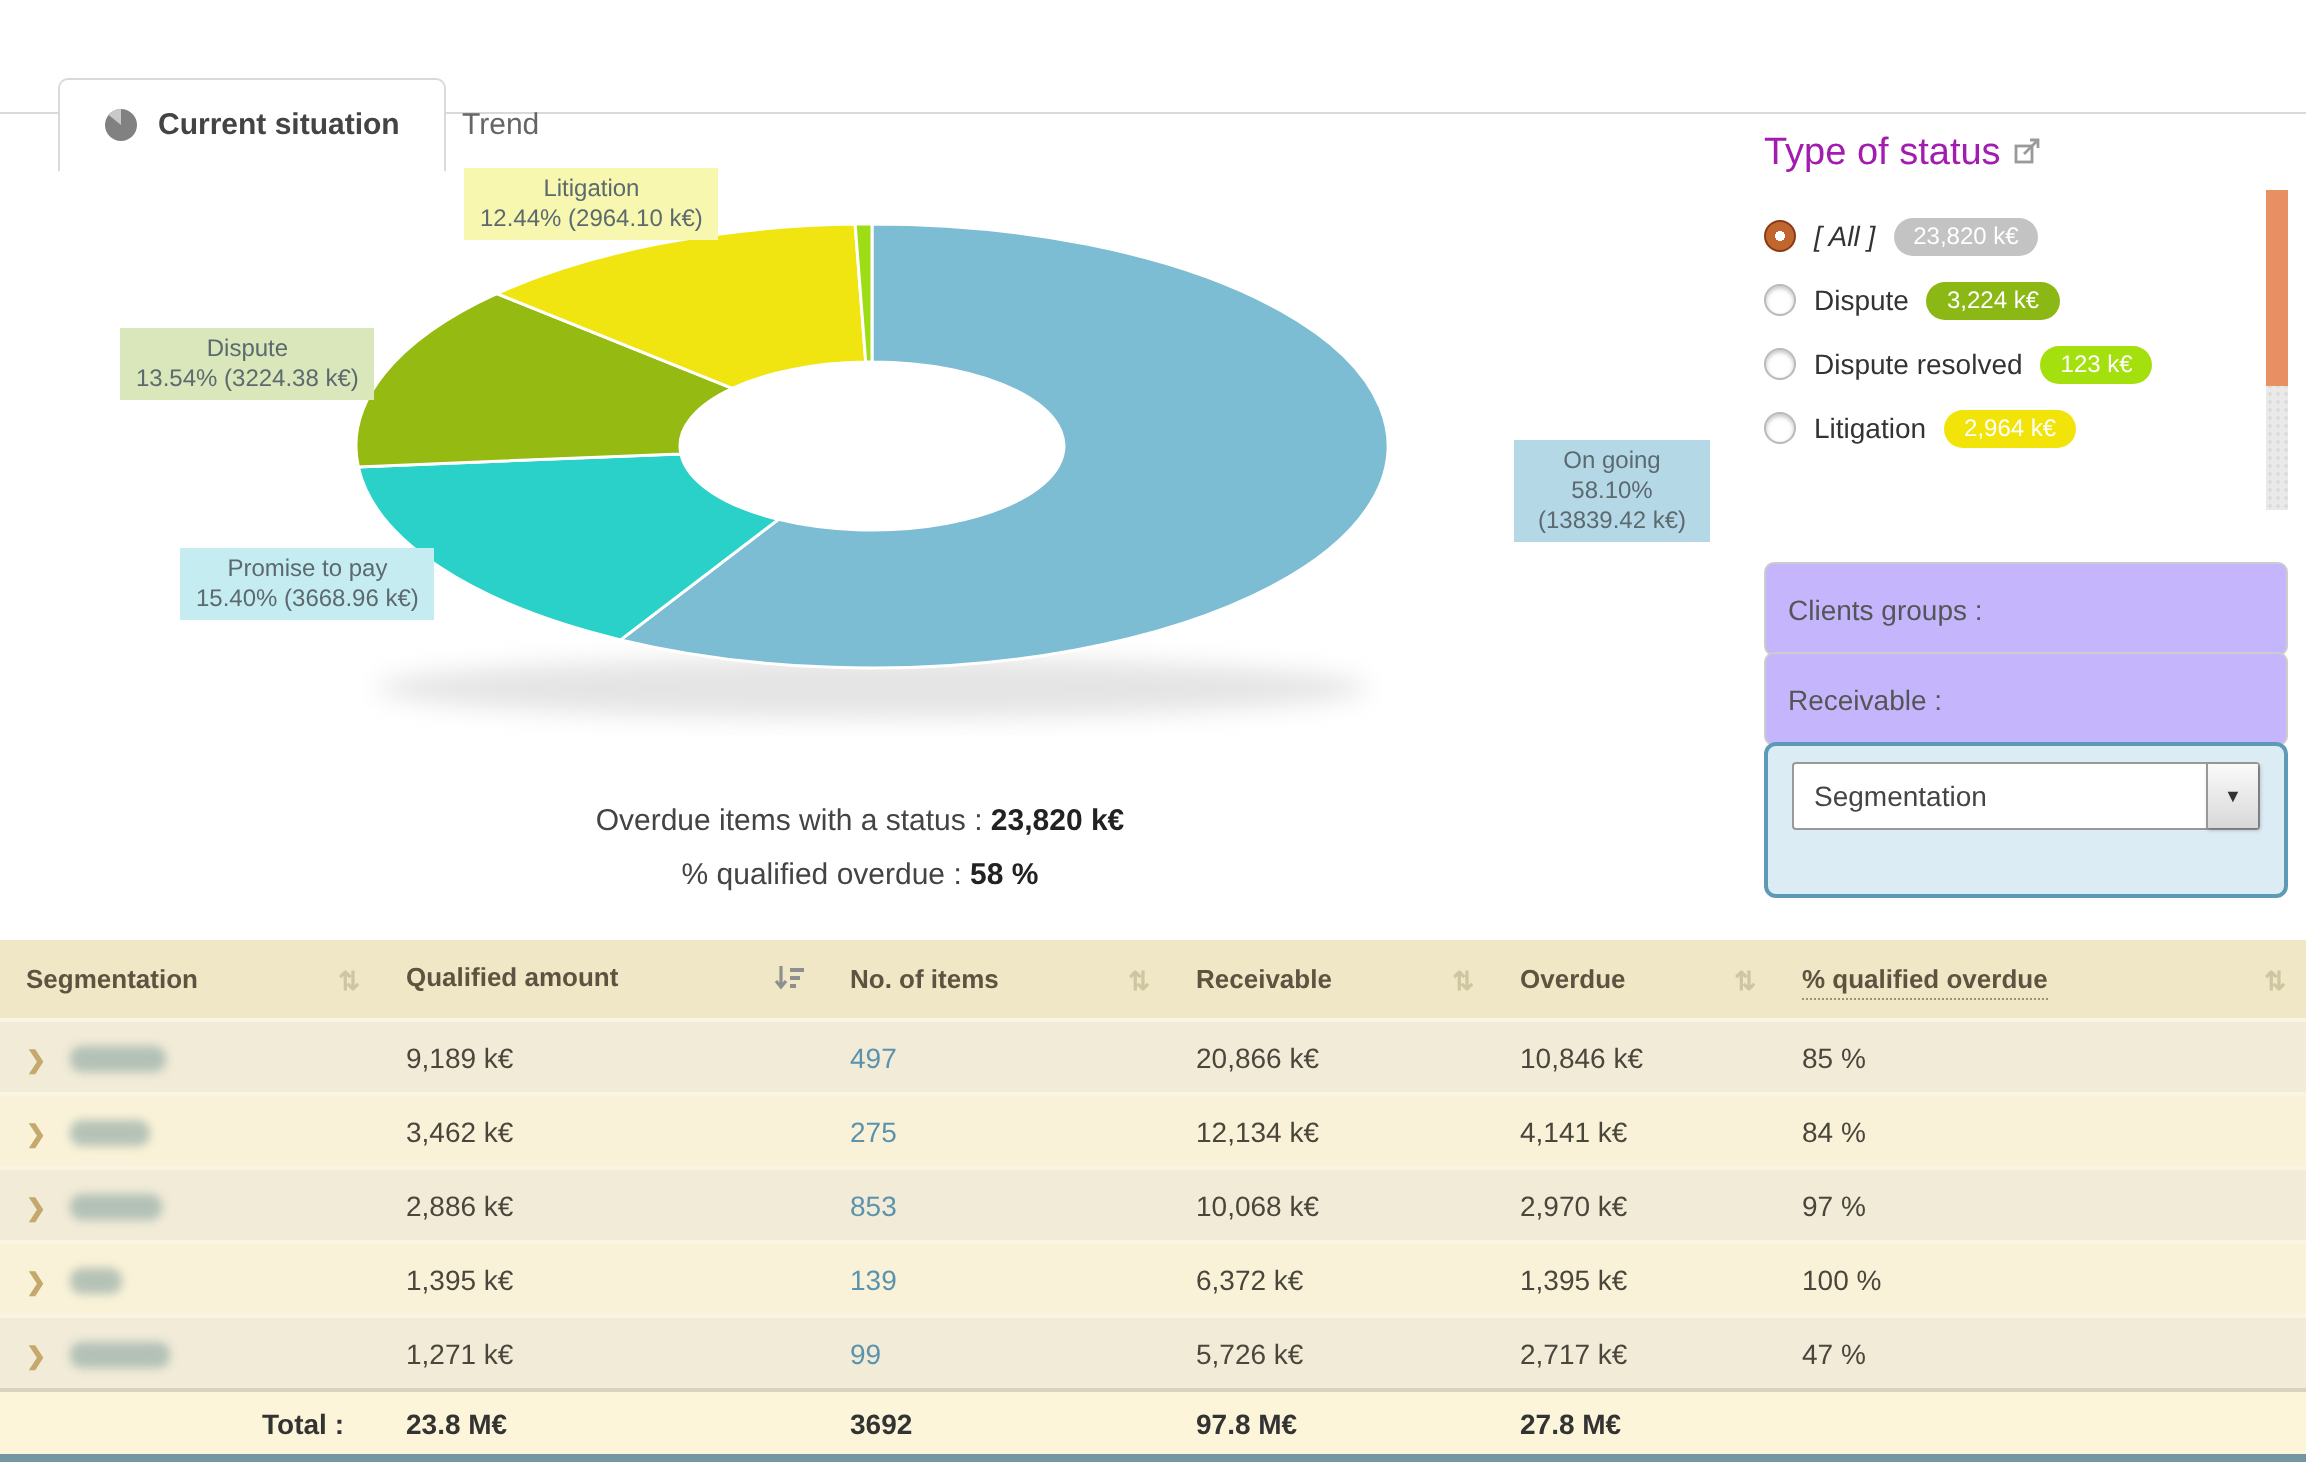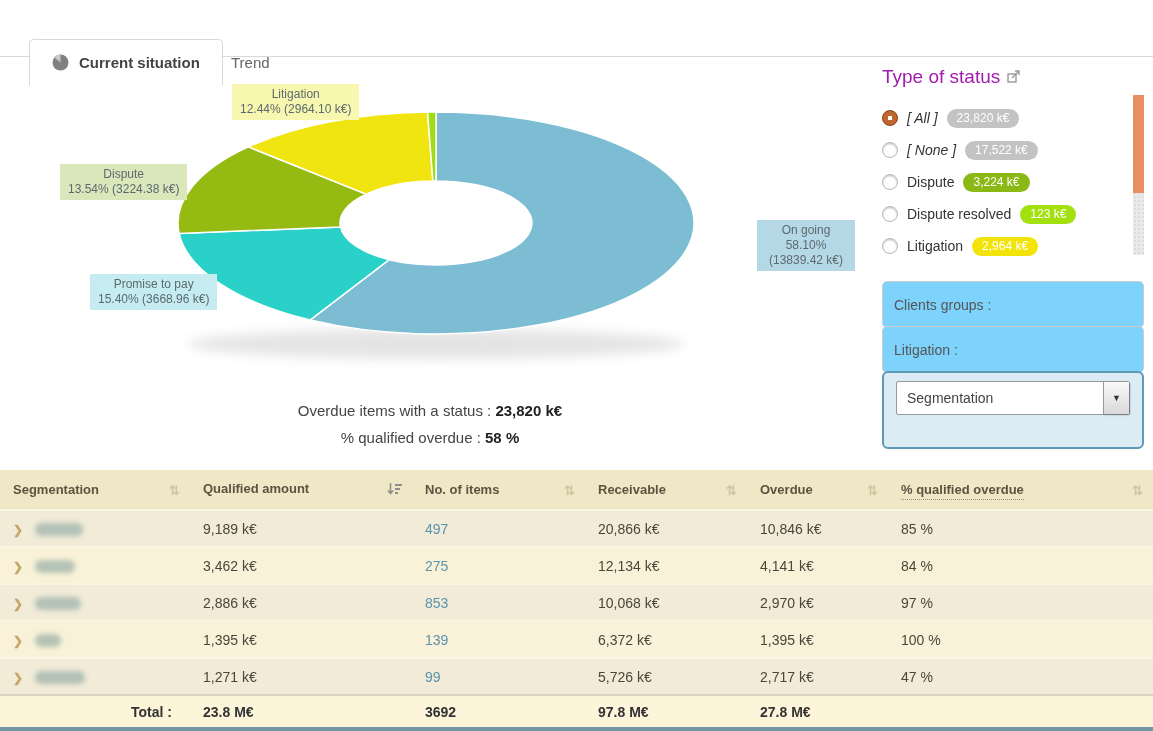--- a/index.html
+++ b/index.html
@@ -31,21 +31,21 @@
   .ext-icon { color:#9a9a9a; }
   .options { margin-top:14px; }
   .opt { height:32px; display:flex; align-items:center; gap:9px; cursor:pointer; }
   .radio { width:16px; height:16px; border-radius:50%; border:1px solid #b9b9b9; background:#fff; box-shadow:inset 0 1px 2px rgba(0,0,0,.25); flex:0 0 16px; }
   .radio.sel { border:1px solid #8a3d14; background:radial-gradient(circle at 50% 50%, #fff 0 2.5px, #c2662f 2.5px 7px, #9a4a1c 7px); box-shadow:none; }
   .opt-label { font-size:14px; color:#333; }
   .opt-label.it { font-style:italic; }
   .badge { border-radius:10px; padding:2px 10px 3px; font-size:12px; color:#fff; white-space:nowrap; }
   .scrollstrip { position:absolute; left:251px; top:29px; width:11px; height:160px; background:#e9e9e9; background-image:radial-gradient(#dcdcdc 1px, transparent 1px); background-size:4px 4px; }
   .scrollthumb { width:11px; height:98px; background:#e88f63; }
-  .filter-input { position:absolute; left:0; width:262px; height:47px; border:1px solid #ccc; border-radius:5px; background:#7dd3fc; font-size:14px; color:#555; display:flex; align-items:center; padding-left:11px; cursor:text; }
+  .filter-input { position:absolute; left:0; width:262px; height:47px; border:1px solid #ccc; border-radius:5px; background:#c4b5fd; font-size:14px; color:#555; display:flex; align-items:center; padding-left:11px; cursor:text; }
   .fi-clients { top:215px; }
   .fi-collector { top:260px; }
   .groupbox { position:absolute; left:0; top:305px; width:262px; height:78px; background:#dcecf5; border:2px solid #5e9ab5; border-radius:6px; text-align:center; }
   .groupbox .gb-title { margin-top:9px; font-size:14px; color:#3878a2; }
   .gb-select { margin:8px auto 0; width:234px; height:34px; display:flex; border:1px solid #999; border-radius:2px; background:#fff; text-align:left; }
   .gb-value { flex:1; display:flex; align-items:center; padding-left:10px; font-size:14px; color:#444; }
   .gb-btn { width:26px; border-left:1px solid #999; background:linear-gradient(#fafafa,#d8d8d8); display:flex; align-items:center; justify-content:center; font-size:9px; color:#333; cursor:pointer; box-shadow:1px 1px 2px rgba(0,0,0,.25); }
 
   
   .grid { position:absolute; top:470px; left:0; width:1153px; border-collapse:collapse; table-layout:fixed; }
@@ -145,25 +145,20 @@
         </span>
       </div>
       <div class="options" id="status-options">
           <div class="opt">
             <span class="radio sel"></span>
             <span class="opt-label it">[ All ]</span>
             <span class="badge" style="background: rgb(195, 195, 195);">23,820 k€</span>
           </div>
           <div class="opt">
             <span class="radio"></span>
-            <span class="opt-label it">[ None ]</span>
-            <span class="badge" style="background: rgb(195, 195, 195);">17,522 k€</span>
-          </div>
-          <div class="opt">
-            <span class="radio"></span>
             <span class="opt-label">Dispute</span>
             <span class="badge" style="background: rgb(139, 184, 20);">3,224 k€</span>
           </div>
           <div class="opt">
             <span class="radio"></span>
             <span class="opt-label">Dispute resolved</span>
             <span class="badge" style="background: rgb(164, 224, 14);">123 k€</span>
           </div>
           <div class="opt">
             <span class="radio"></span>
@@ -171,21 +166,21 @@
             <span class="badge" style="background: rgb(242, 228, 8);">2,964 k€</span>
           </div>
         </div>
       <div class="scrollstrip">
           <div class="scrollthumb"></div>
         </div>
       <div class="filter-input fi-clients">
           <span>Clients groups :</span>
         </div>
       <div class="filter-input fi-collector">
-          <span>Litigation :</span>
+          <span>Receivable :</span>
         </div>
       <div class="groupbox">
         <div class="gb-select">
           <span class="gb-value">Segmentation</span>
           <span class="gb-btn">▼</span>
         </div>
       </div>
     </div>
   </div>
 

